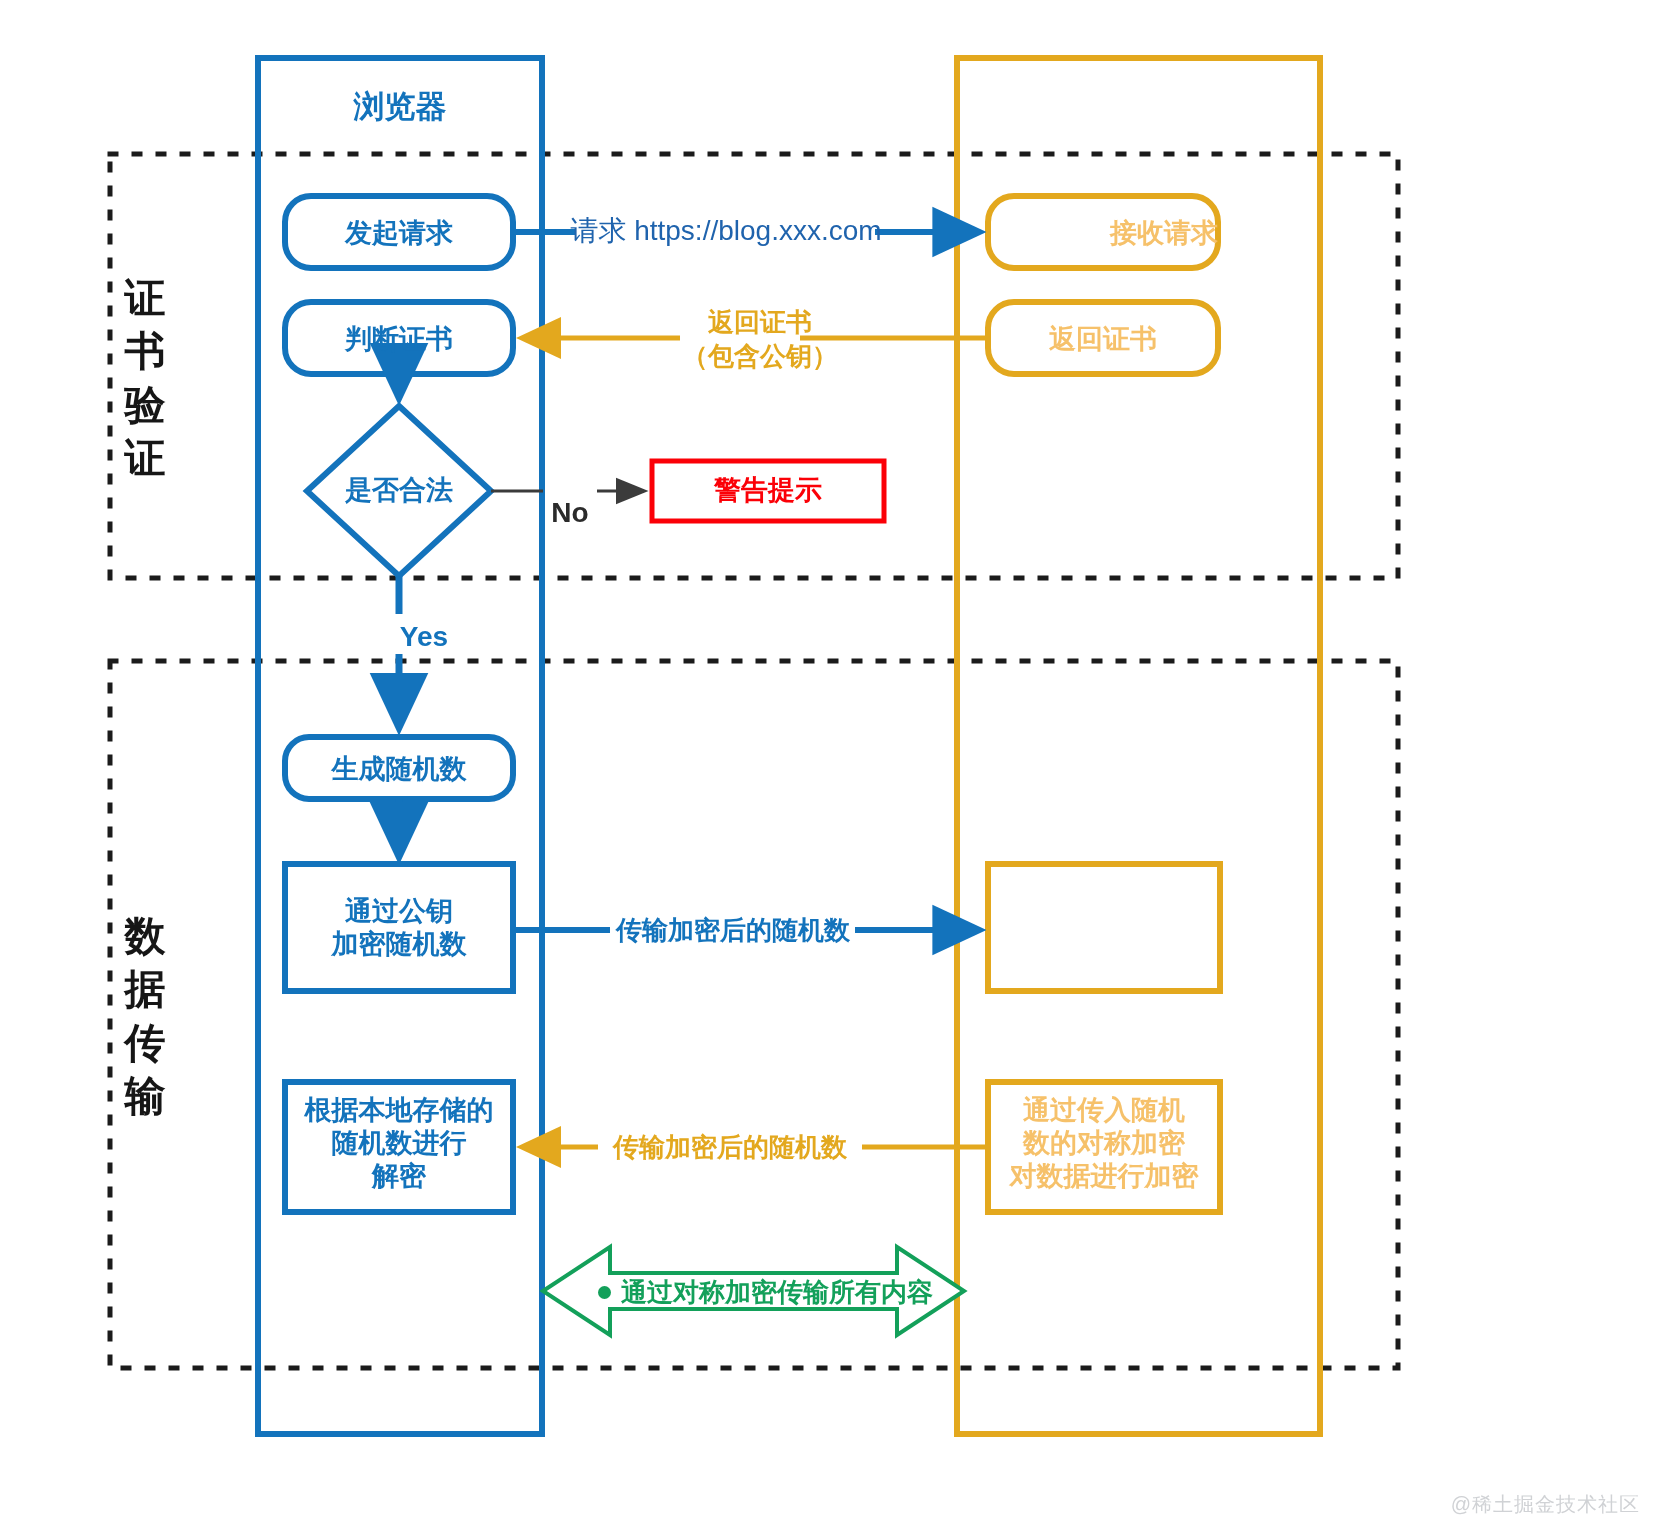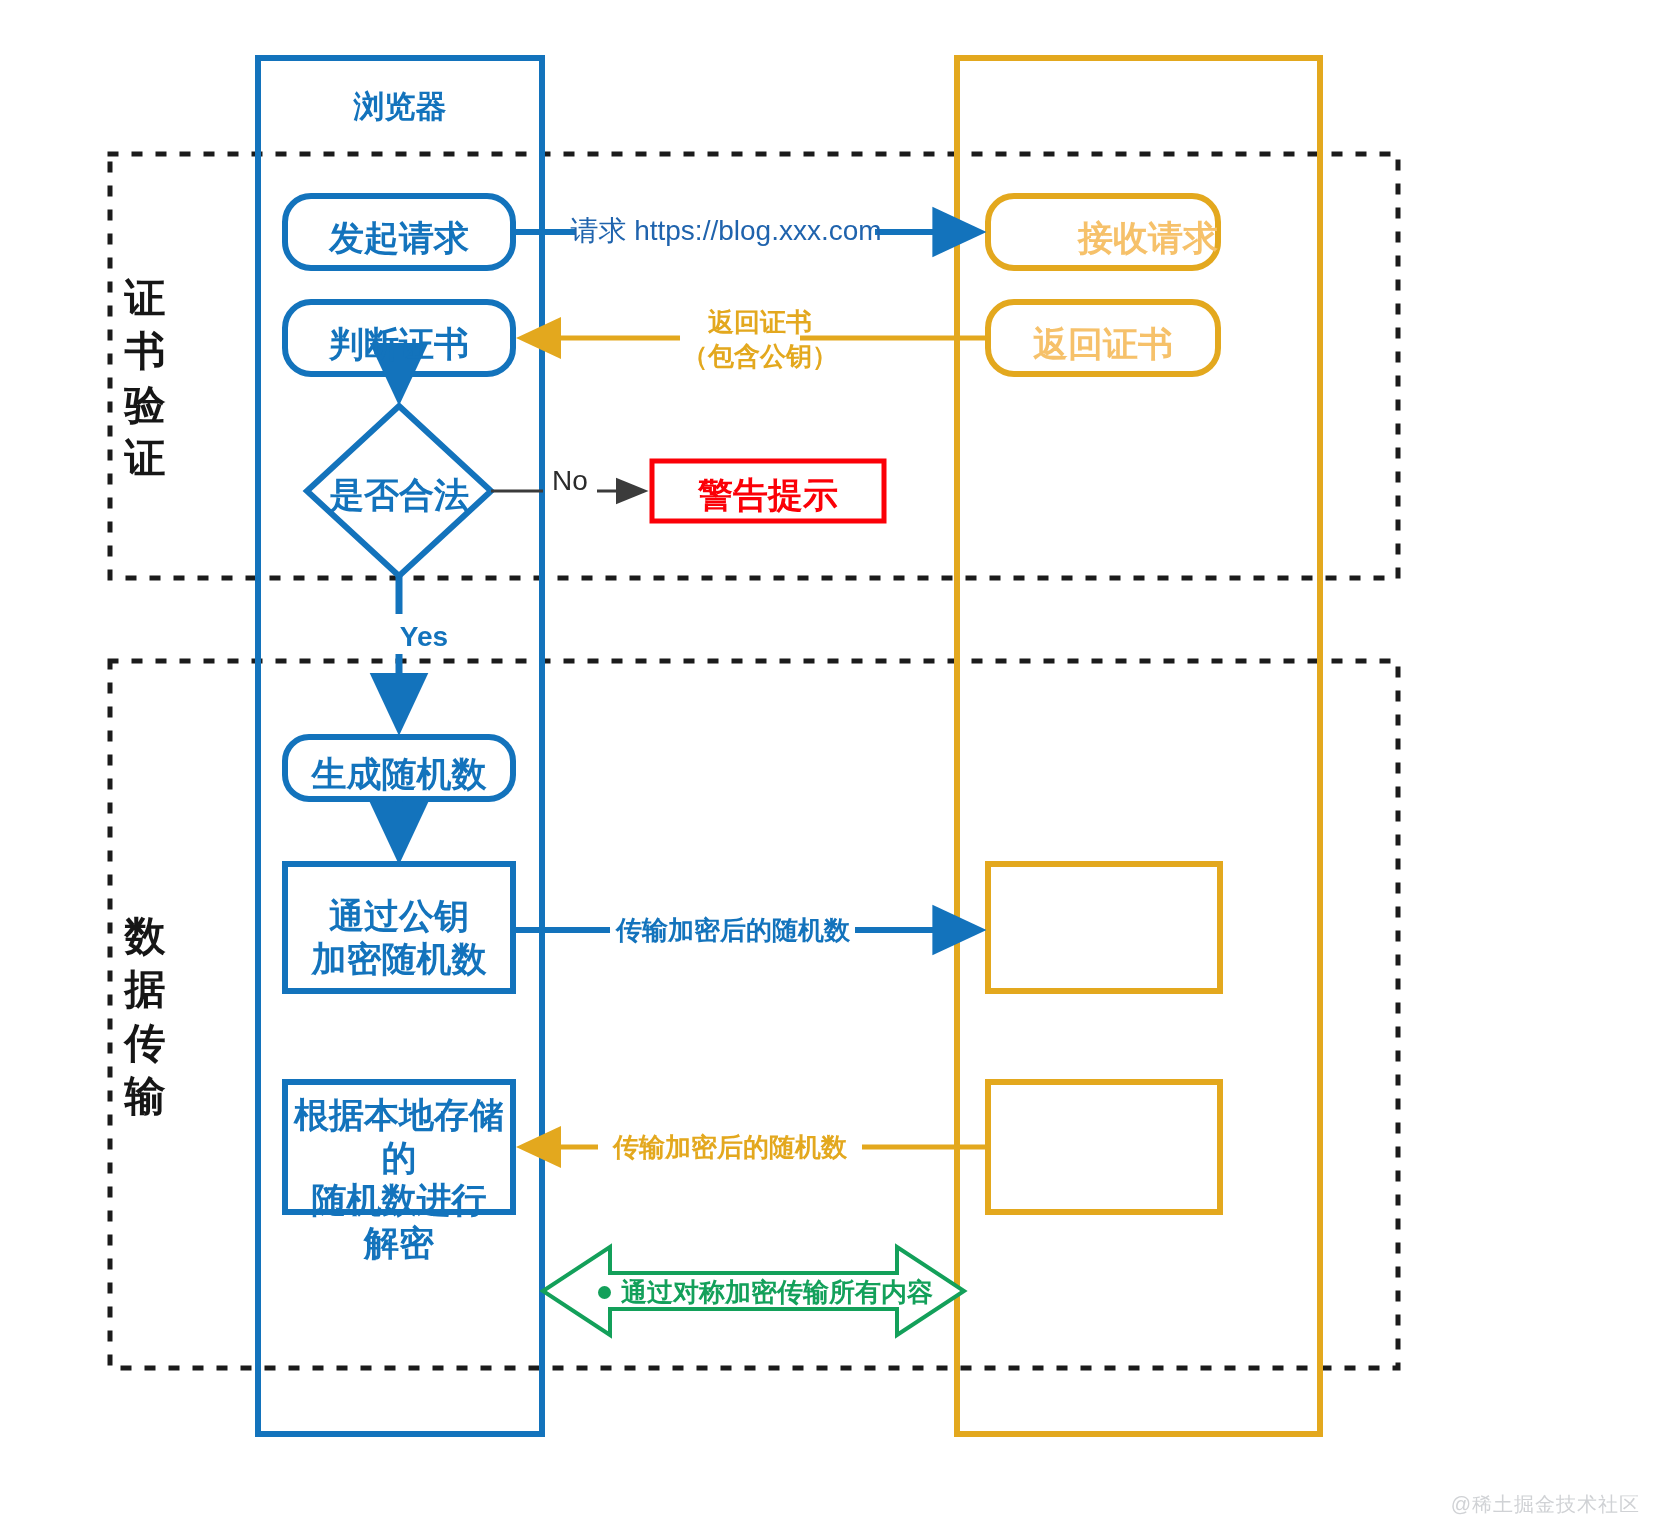--- a/index.html
+++ b/index.html
@@ -35,21 +35,21 @@
     pointer-events: none;
   }
   .blue      { color: #1373bc; }
   .gold      { color: #f6c16a; }
   .goldsolid { color: #e3a81e; }
   .red       { color: #fb0007; }
   .green     { color: #13a05a; }
   .dark      { color: #1b1b1b; }
 
   .col-title { font-size: 31px; }
-  .node-text { font-size: 35px; }
+  .node-text { font-size: 27px; }
   .edge-text { font-size: 26px; }
   .plain-text{ font-size: 28px; font-weight: normal; color: #2b2b2b; }
   .yes-text  { font-size: 28px; }
 
   .side-label {
     position: absolute;
     font-size: 41px;
     font-weight: bold;
     color: #161616;
     line-height: 1.30;
@@ -218,34 +218,37 @@
   <div class="lbl node-text blue" style="left:285px; top:323px; width:228px;">判断证书</div>
   <div class="lbl node-text gold" style="left:988px; top:323px; width:230px;">返回证书</div>
   <div class="lbl node-text blue" style="left:307px; top:474px; width:184px;">是否合法</div>
   <div class="lbl node-text red" style="left:652px; top:474px; width:232px;">警告提示</div>
 
   <div class="lbl plain-text" style="left:566px; top:214px; width:320px; color:#1f63ad; font-weight:normal;">请求 https://blog.xxx.com</div>
 
   <div class="lbl edge-text goldsolid" style="left:640px; top:307px; width:240px;">返回证书</div>
   <div class="lbl edge-text goldsolid" style="left:630px; top:341px; width:260px;">（包含公钥）</div>
 
-  <div class="lbl plain-text dark" style="left:540px; top:464px; width:60px; font-weight:normal;">No</div>
+  <div class="lbl plain-text dark" style="left:540px; top:496px; width:60px; font-weight:bold;">No</div>
 
   <div class="lbl yes-text blue" style="left:369px; top:620px; width:110px; text-align:center;">Yes</div>
 
   <div class="lbl node-text blue" style="left:285px; top:753px; width:228px;">生成随机数</div>
 
   <div class="lbl node-text blue" style="left:285px; top:895px; width:228px;">通过公钥
 加密随机数</div>
 
 
   <div class="lbl node-text blue" style="left:285px; top:1094px; width:228px;">根据本地存储的
 随机数进行
 解密</div>
 
+  <div class="lbl node-text gold" style="left:988px; top:1094px; width:232px;">通过传入随机
+数的对称加密
+对数据进行加密</div>
 
   <div class="lbl edge-text blue" style="left:603px; top:915px; width:260px;">传输加密后的随机数</div>
 
   <div class="lbl edge-text goldsolid" style="left:590px; top:1132px; width:280px;">传输加密后的随机数</div>
 
   <div class="lbl edge-text green" style="left:598px; top:1277px; width:320px; text-align:center; white-space:nowrap;">
     <span class="bullet-dot"></span><span>通过对称加密传输所有内容</span>
   </div>
 
   <div class="watermark">@稀土掘金技术社区</div>

